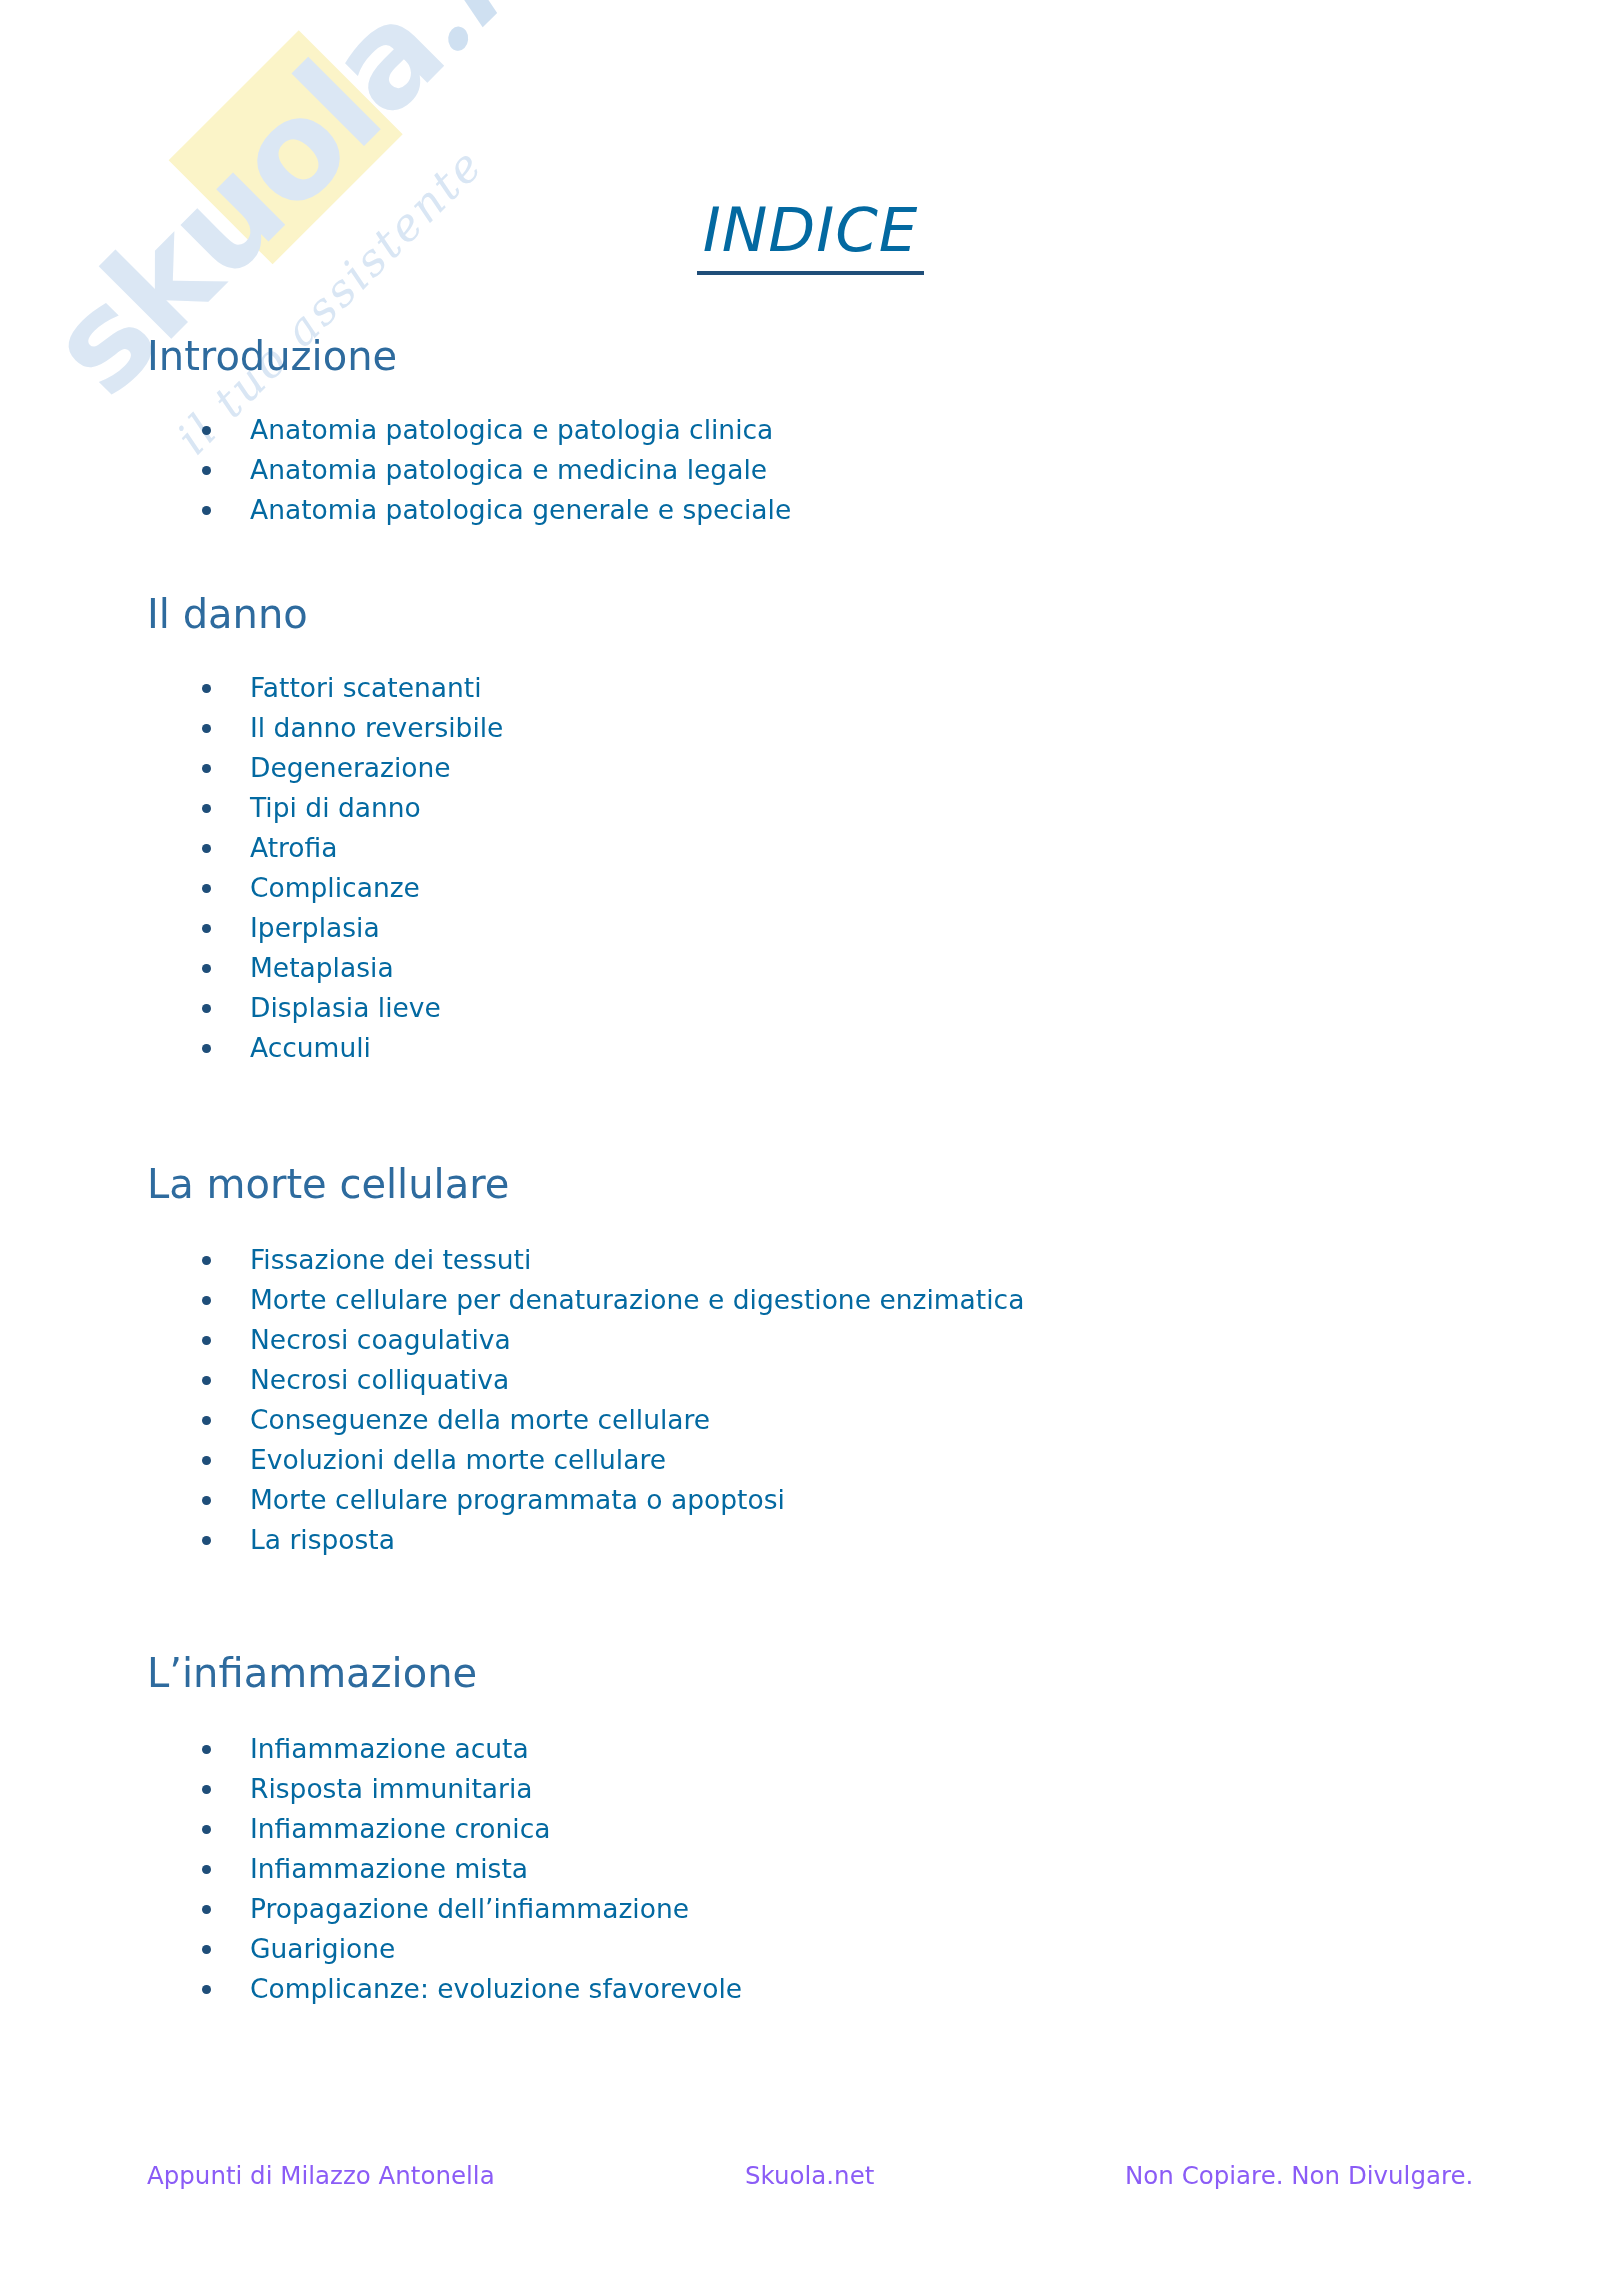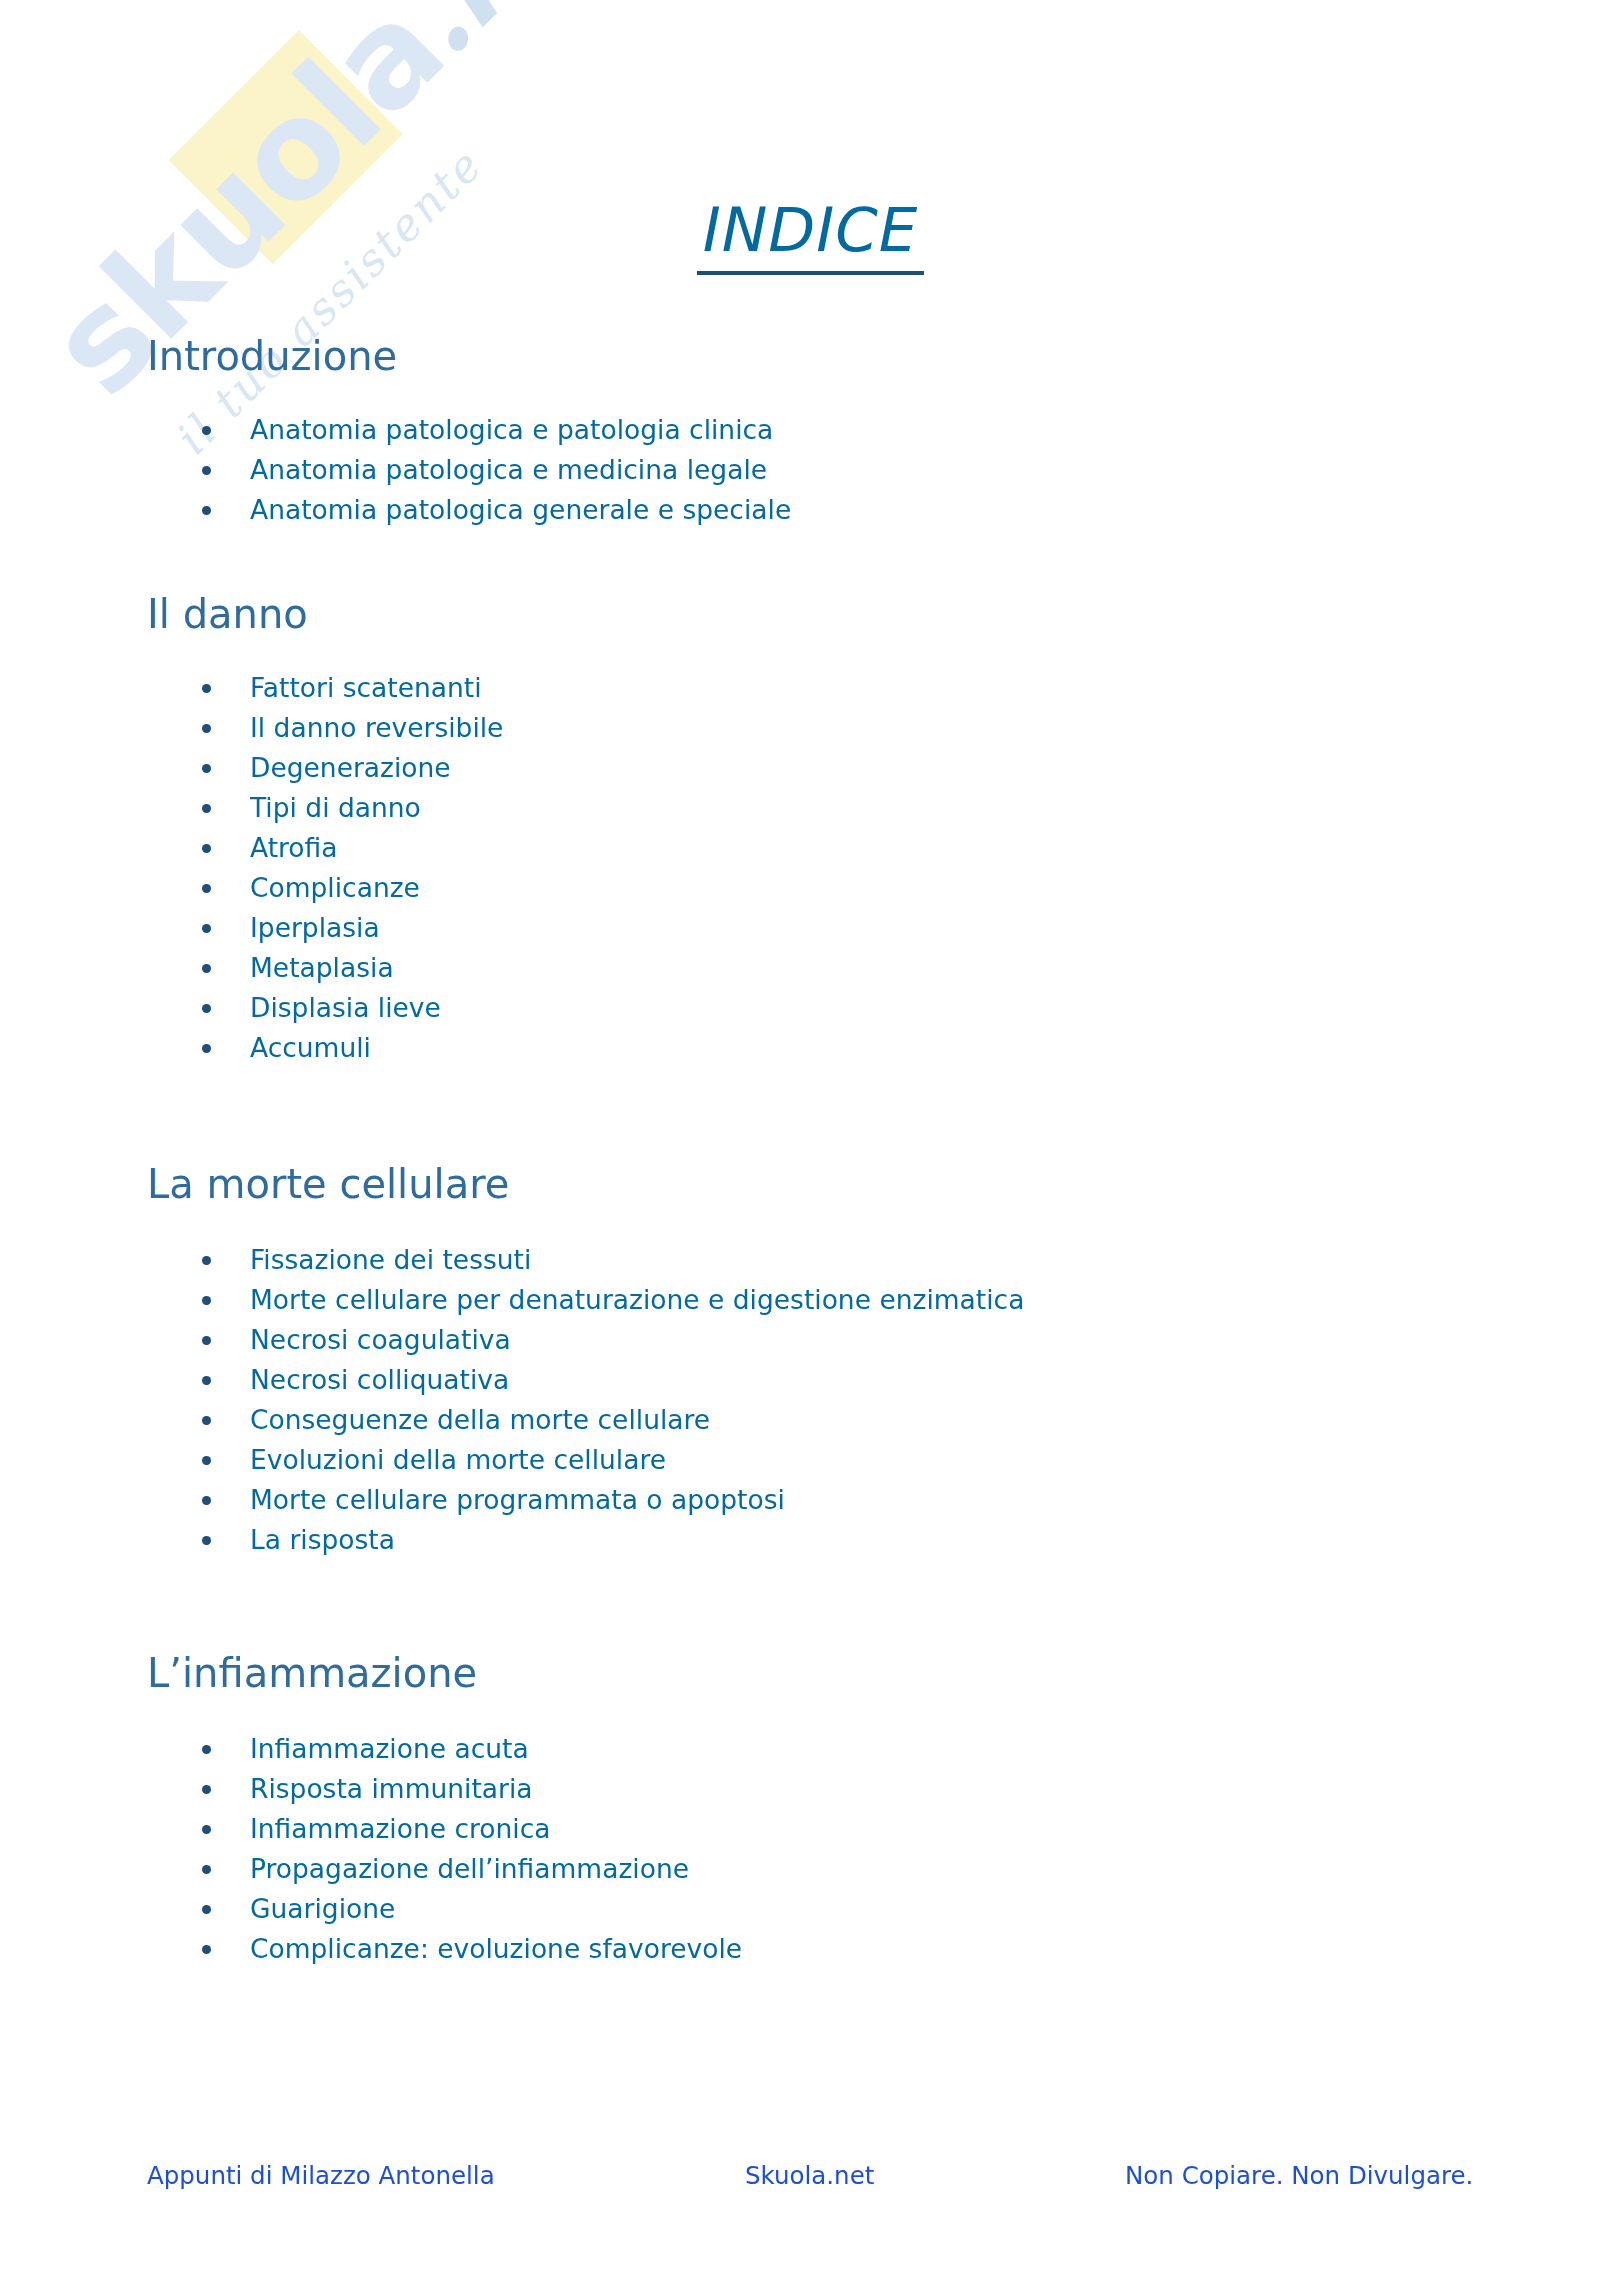--- a/index.html
+++ b/index.html
@@ -172,21 +172,21 @@
     top: 2161px;
     width: 1621px;
     height: 59px;
     z-index: 2;
   }
   .footer-cell {
     position: absolute;
     top: 0;
     font-family: "DejaVu Sans", sans-serif;
     font-size: 24.5px;
-    color: #1d4ed8;
+    color: #8b5cf6;
     white-space: nowrap;
   }
   #footer-left   { left: 147px; }
   #footer-center { left: 745px; }
   #footer-right  { left: 1125px; }
 </style>
 </head>
 <body>
 
 <div id="page">
@@ -321,20 +321,24 @@
           <li class="bullet-item">
             <span class="bullet-dot"></span>
             <span class="bullet-text">Risposta immunitaria</span>
           </li>
           <li class="bullet-item">
             <span class="bullet-dot"></span>
             <span class="bullet-text">Infiammazione cronica</span>
           </li>
           <li class="bullet-item">
             <span class="bullet-dot"></span>
+            <span class="bullet-text">Infiammazione mista</span>
+          </li>
+          <li class="bullet-item">
+            <span class="bullet-dot"></span>
             <span class="bullet-text">Propagazione dell’infiammazione</span>
           </li>
           <li class="bullet-item">
             <span class="bullet-dot"></span>
             <span class="bullet-text">Guarigione</span>
           </li>
           <li class="bullet-item">
             <span class="bullet-dot"></span>
             <span class="bullet-text">Complicanze: evoluzione sfavorevole</span>
           </li>

